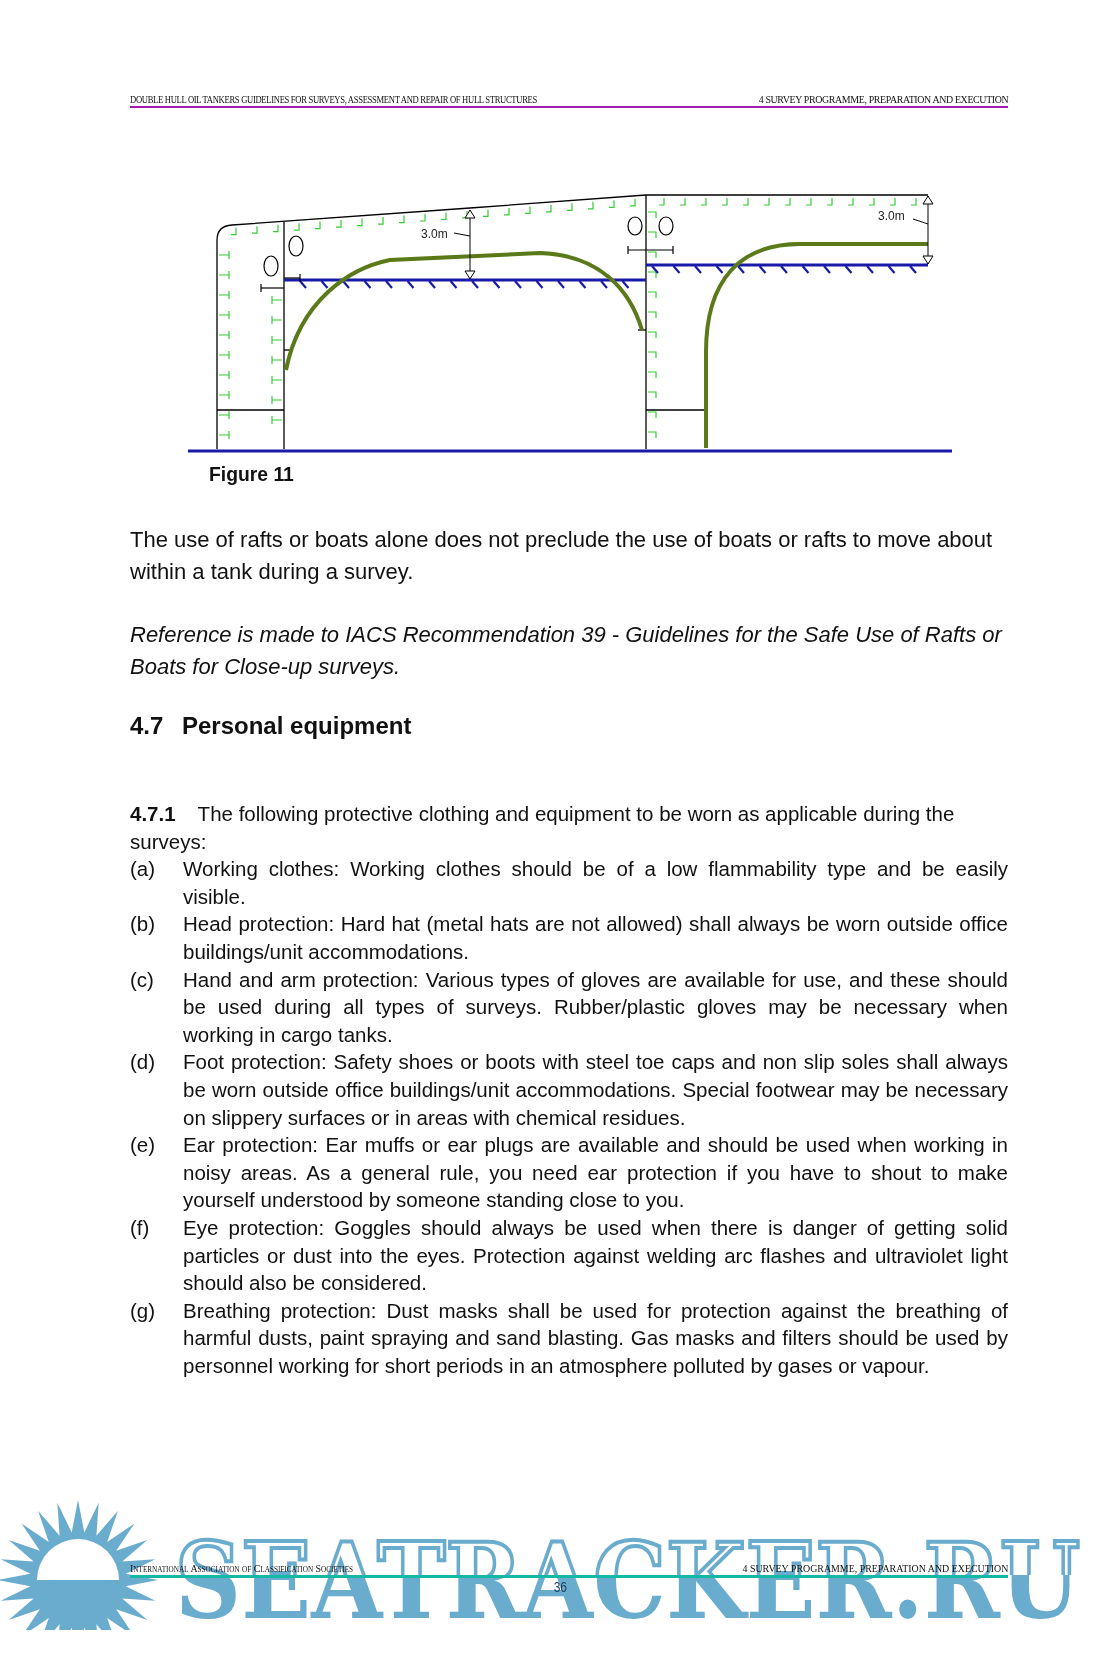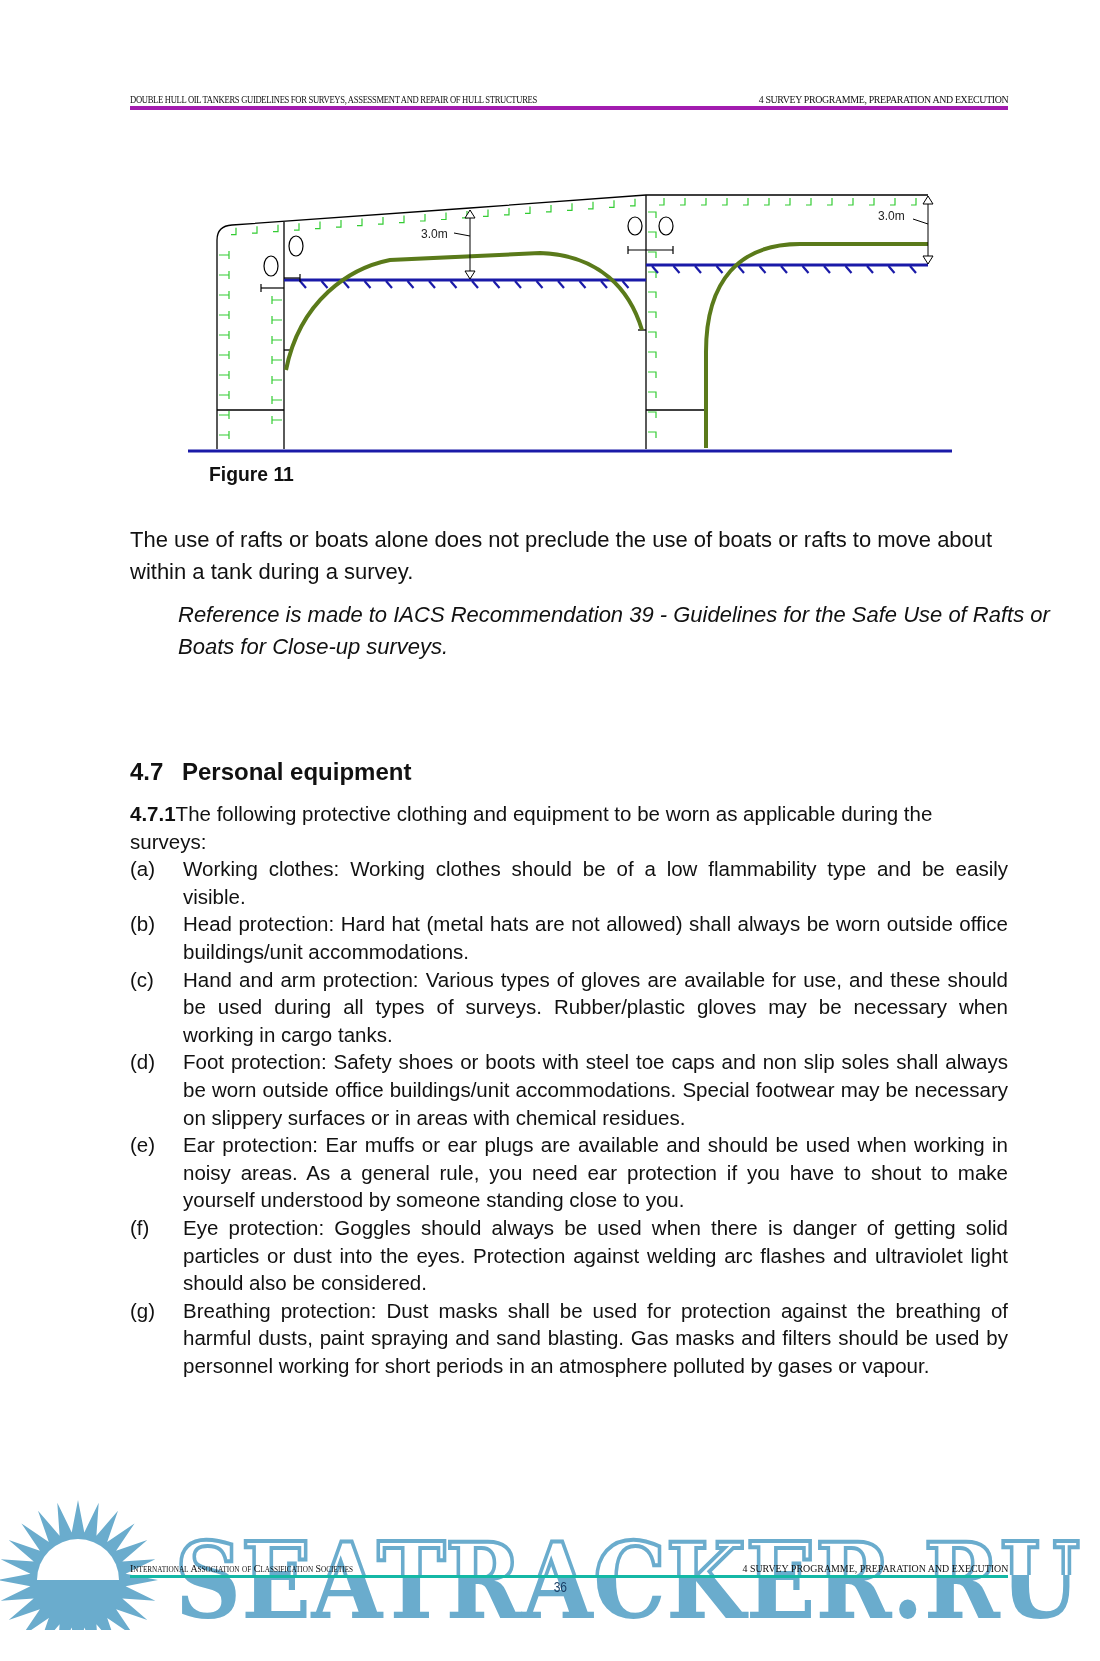--- a/index.html
+++ b/index.html
@@ -1,28 +1,28 @@
 <!DOCTYPE html>
 <html><head>
 <meta charset="utf-8">
 <style>
   html, body { margin:0; padding:0; background:#fff; }
   body { width:1100px; height:1661px; position:relative; overflow:hidden; font-family:"Liberation Sans", sans-serif; color:#111; }
-  .hdr { position:absolute; top:92px; left:130px; width:878px; height:14px; border-bottom:4px solid #a21caf; font-family:"Liberation Serif", serif; font-size:11px; letter-spacing:-0.4px; line-height:14px; }
+  .hdr { position:absolute; top:92px; left:130px; width:878px; height:14px; border-bottom:2px solid #a21caf; font-family:"Liberation Serif", serif; font-size:11px; letter-spacing:-0.4px; line-height:14px; }
   .hdr .l { position:absolute; left:0; top:0; transform:scaleX(0.78); transform-origin:left; white-space:nowrap; }
   .hdr .r { position:absolute; right:0; top:0; transform:scaleX(0.9); transform-origin:right; white-space:nowrap; }
   #fig { position:absolute; left:0; top:0; }
   .figcap { position:absolute; left:209px; top:462px; font-weight:bold; font-size:21px; transform:scaleX(0.92); transform-origin:left; }
   .para { position:absolute; left:130px; width:878px; font-size:22px; line-height:32px; transform-origin:left; }
   .p1 { top:524px; }
-  .p2 { top:599px; font-style:italic;margin-left:48px; }
-  .h47 { position:absolute; left:130px; top:758px; font-size:24px; font-weight:bold; }
+  .p2 { top:619px; font-style:italic; }
+  .h47 { position:absolute; left:130px; top:712px; font-size:24px; font-weight:bold; }
   .h47 .num { display:inline-block; width:52px; }
   .sec { position:absolute; left:130px; top:800px; width:878px; font-size:20.5px; line-height:27.6px; }
-  .sec .lead b { font-weight:bold; }
+  .sec .lead b { font-weight:bold; margin-right:22px; }
   .item { display:flex; }
   .item .lbl { width:53px; flex:none; }
   .item .txt { flex:1; text-align:justify; }
   .note { padding-left:53px; text-align:justify; }
   .wm { position:absolute; left:0; top:1490px; }
   .ftr { position:absolute; top:1562px; left:130px; width:878px; height:13px; border-bottom:3px solid #14b8a6; font-family:"Liberation Serif", serif; font-size:11px; line-height:13px; }
   .ftr .l { position:absolute; left:0; top:0; font-variant:small-caps; white-space:nowrap; transform:scaleX(0.9); transform-origin:left; }
   .ftr .r { position:absolute; right:0; top:0; white-space:nowrap; transform:scaleX(0.9); transform-origin:right; }
   .pgno { position:absolute; left:552px; top:1578px; font-size:15px; color:#1a3f66; transform:scaleX(0.8); }
 </style>

